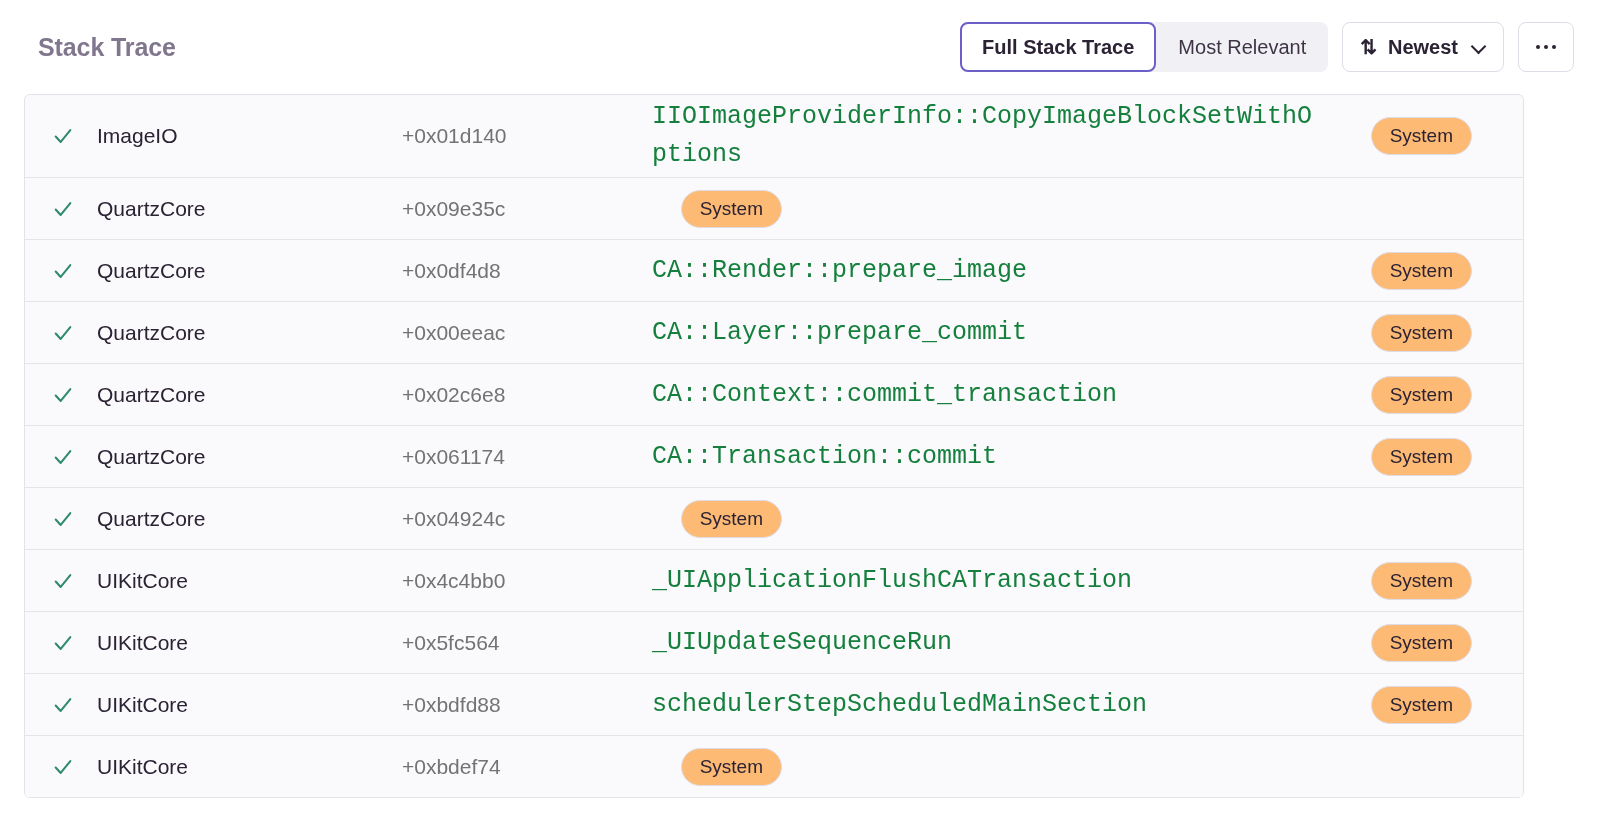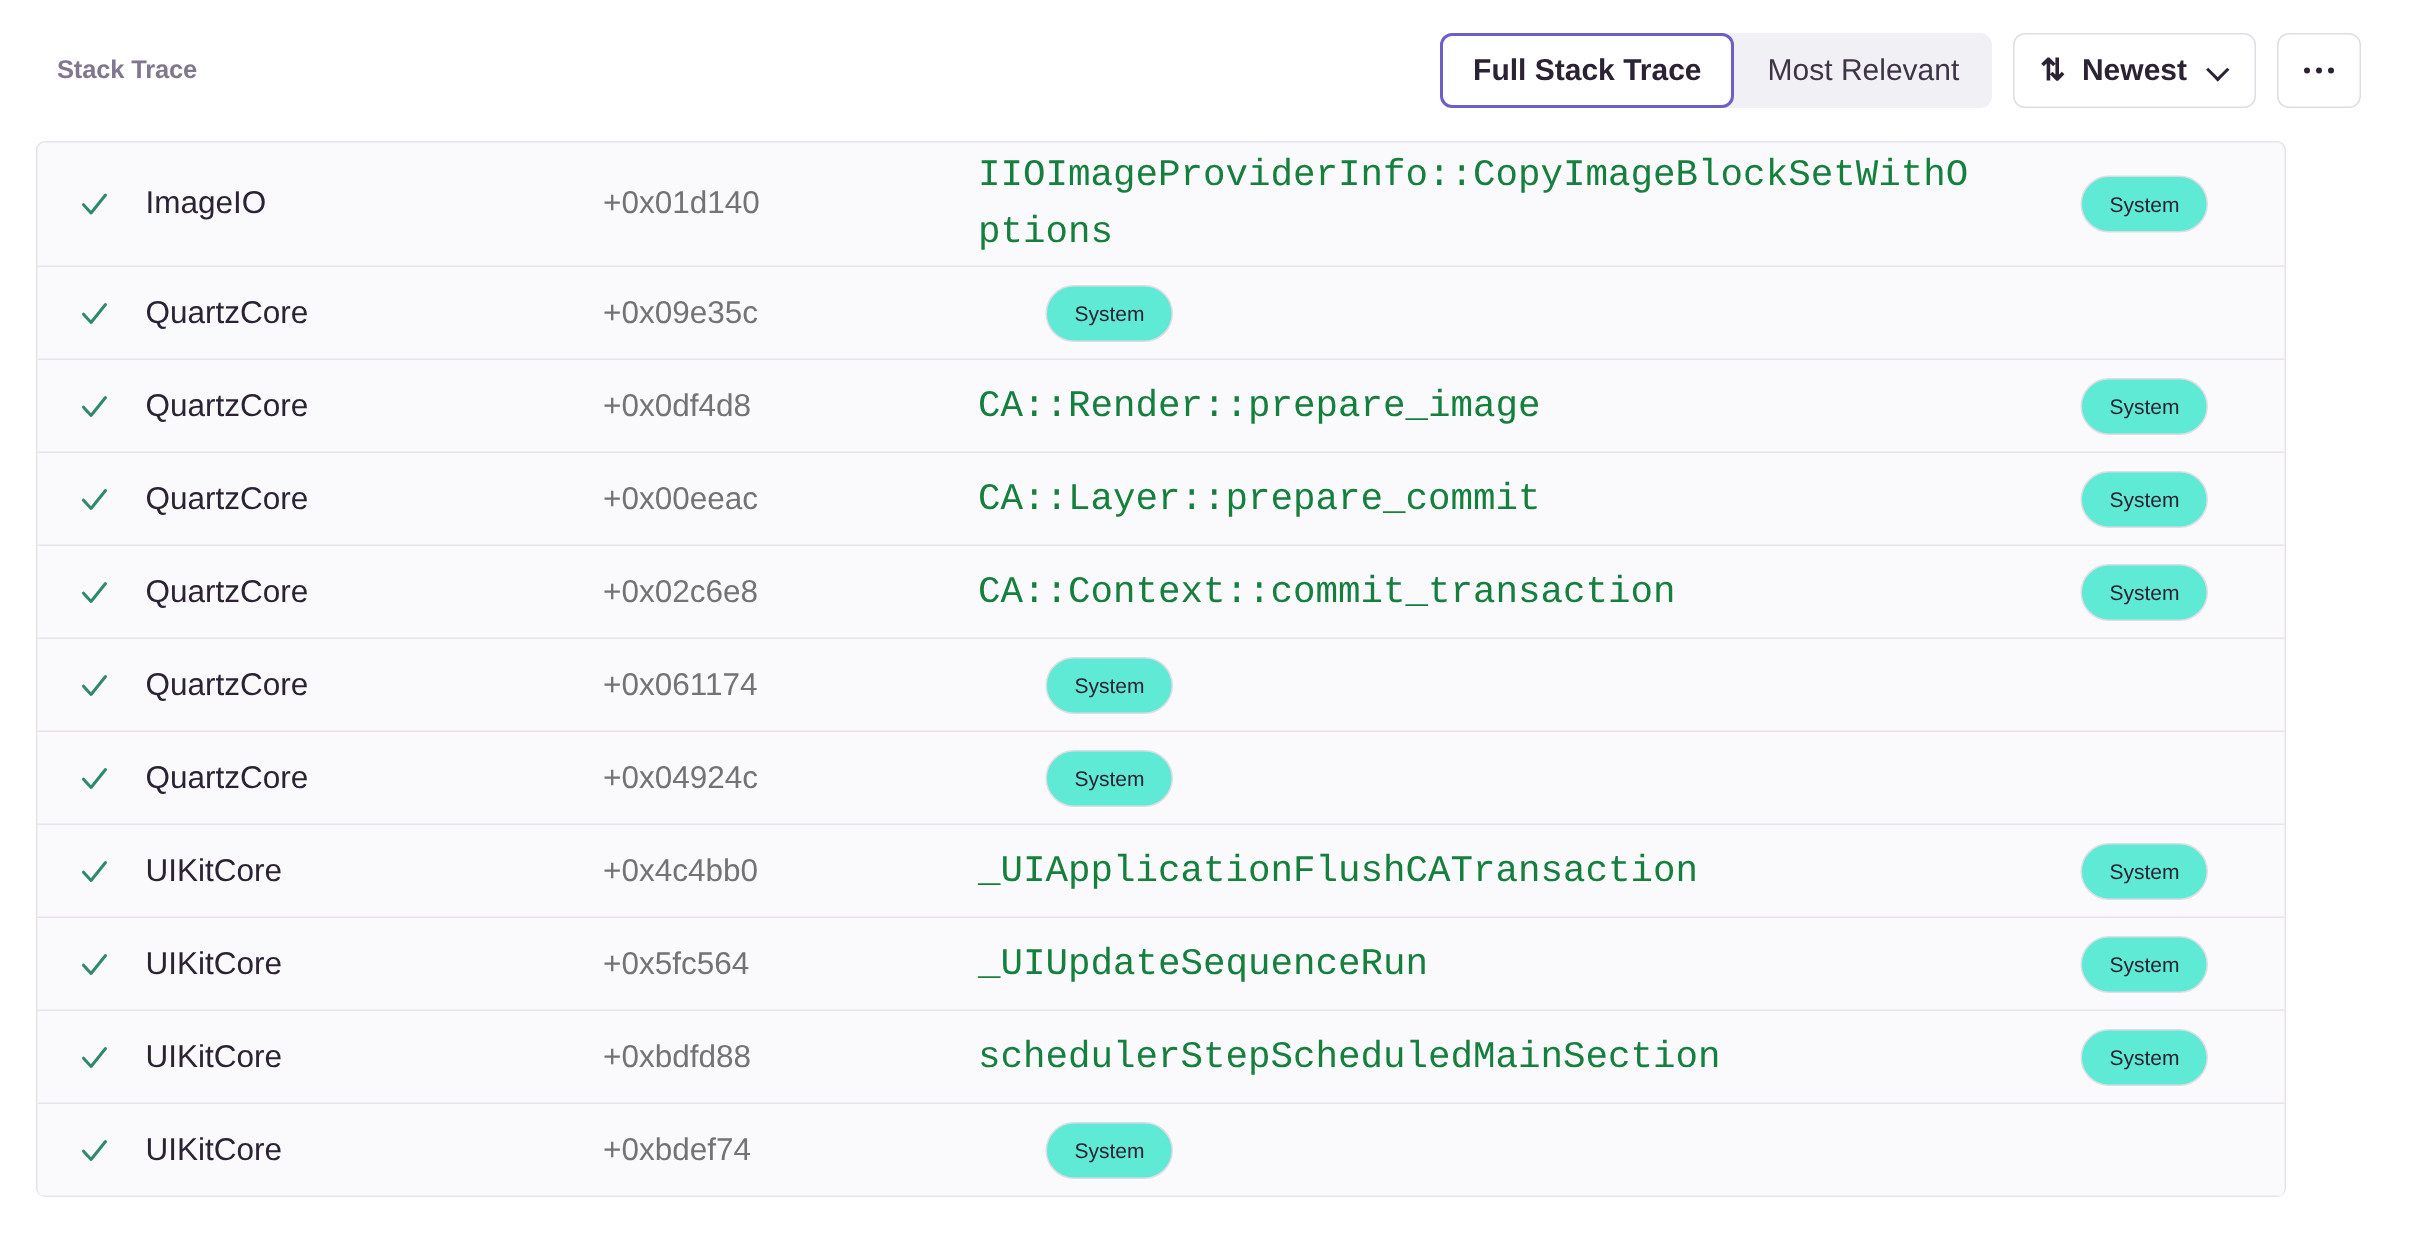--- a/index.html
+++ b/index.html
@@ -25,21 +25,21 @@
     left: 0; top: 0;
     width: 1614px;
     height: 94px;
     display: flex;
     align-items: center;
     justify-content: space-between;
     padding: 0 40px 0 38px;
   }
 
   .panel-title {
-    font-size: 17px;
+    font-size: 25px;
     font-weight: bold;
     color: #80768e;
     letter-spacing: -0.1px;
     white-space: nowrap;
   }
 
   .header-controls {
     display: flex;
     align-items: center;
     gap: 14px;
@@ -215,22 +215,22 @@
     min-width: 130px;
   }
   .badge {
     display: inline-flex;
     align-items: center;
     justify-content: center;
     height: 38px;
     padding: 0 18px;
     border: 1px solid #e0dce5;
     border-radius: 19px;
-    background: #5eead4;
-    font-size: 14px;
+    background: #fdba74;
+    font-size: 19px;
     color: #2b2233;
     white-space: nowrap;
   }
 </style>
 </head>
 <body>
 
 <div id="app">
 
   <div class="header">
@@ -324,20 +324,21 @@
         </div>
       </div>
       <div class="frame-row">
         <div class="col-check">
           <span class="check-icon"><svg viewBox="0 0 24 24" width="22" height="22" fill="none" stroke="#2f8a6a" stroke-width="2.2" stroke-linecap="round" stroke-linejoin="round">
               <path d="M4 12.5 L9.5 18.5 L20 5.5"></path>
             </svg></span>
         </div>
         <div class="col-module">QuartzCore</div>
         <div class="col-offset">+0x061174</div>
+        <div class="col-symbol">CA::Transaction::commit</div>
         <div class="col-badge">
           <span class="badge">System</span>
         </div>
       </div>
       <div class="frame-row">
         <div class="col-check">
           <span class="check-icon"><svg viewBox="0 0 24 24" width="22" height="22" fill="none" stroke="#2f8a6a" stroke-width="2.2" stroke-linecap="round" stroke-linejoin="round">
               <path d="M4 12.5 L9.5 18.5 L20 5.5"></path>
             </svg></span>
         </div>

